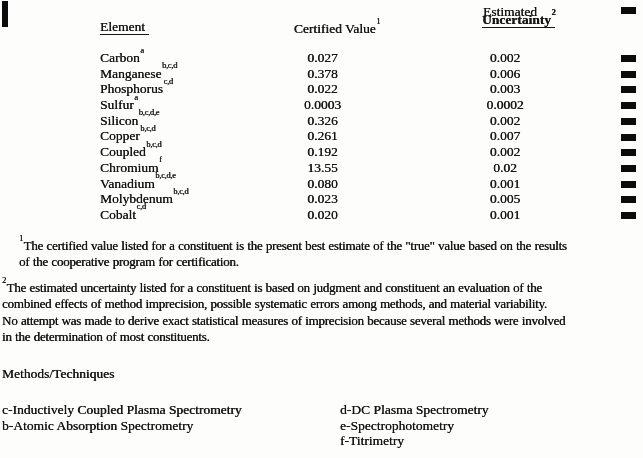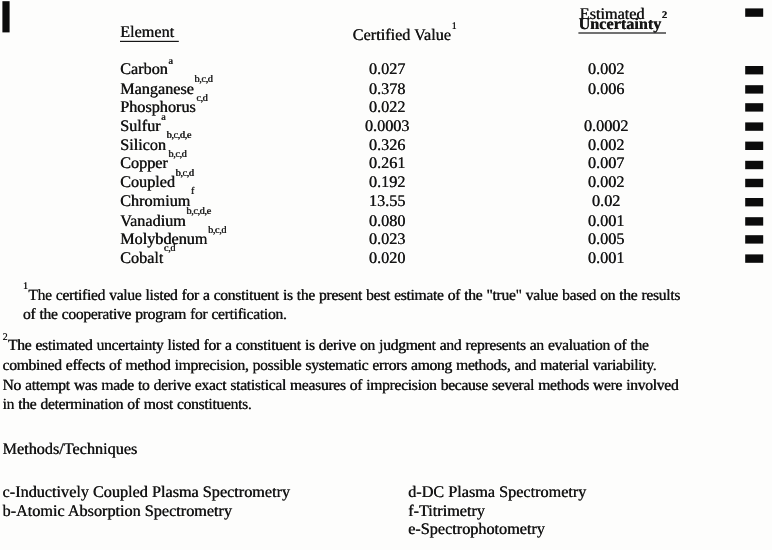--- a/index.html
+++ b/index.html
@@ -73,20 +73,21 @@
       <span class="cell c-unc">0.002</span>
     </div>
     <div class="trow">
       <span class="cell c-el"><span>Manganese</span><sup class="esup">b,c,d</sup></span>
       <span class="cell c-cert">0.378</span>
       <span class="cell c-unc">0.006</span>
     </div>
     <div class="trow">
       <span class="cell c-el"><span>Phosphorus</span><sup class="esup">c,d</sup></span>
       <span class="cell c-cert">0.022</span>
+      <span class="cell c-unc">0.003</span>
     </div>
     <div class="trow">
       <span class="cell c-el"><span>Sulfur</span><sup class="esup">a</sup></span>
       <span class="cell c-cert">0.0003</span>
       <span class="cell c-unc">0.0002</span>
     </div>
     <div class="trow">
       <span class="cell c-el"><span>Silicon</span><sup class="esup">b,c,d,e</sup></span>
       <span class="cell c-cert">0.326</span>
       <span class="cell c-unc">0.002</span>
@@ -122,35 +123,35 @@
       <span class="cell c-unc">0.001</span>
     </div>
   </div>
 
   <div class="fn fn1">
     <div class="fline"><sup class="fsup">1</sup><span>The certified value listed for a constituent is the present best estimate of the "true" value based on the results</span></div>
     <div class="fline">of the cooperative program for certification.</div>
   </div>
 
   <div class="fn fn2">
-    <div class="fline"><sup class="fsup">2</sup><span>The estimated uncertainty listed for a constituent is derive on judgment and represents an evaluation of the</span></div>
+    <div class="fline"><sup class="fsup">2</sup><span>The estimated uncertainty listed for a constituent is based on judgment and constituent an evaluation of the</span></div>
     <div class="fline">combined effects of method imprecision, possible systematic errors among methods, and material variability.</div>
     <div class="fline">No attempt was made to derive exact statistical measures of imprecision because several methods were involved</div>
     <div class="fline">in the determination of most constituents.</div>
   </div>
 
   <div class="mhead">Methods/Techniques</div>
   <div class="mcol mcol-left">
     <div>c-Inductively Coupled Plasma Spectrometry</div>
     <div>b-Atomic Absorption Spectrometry</div>
   </div>
   <div class="mcol mcol-right">
     <div>d-DC Plasma Spectrometry</div>
+    <div>e-Spectrophotometry</div>
     <div>f-Titrimetry</div>
-    <div>e-Spectrophotometry</div>
   </div>
 
   <div class="mark mark-corner"></div>
   <div class="mark rmark" style="top:7px"></div>
   <div class="mark rmark" style="top:55px"></div>
   <div class="mark rmark" style="top:70.7px"></div>
   <div class="mark rmark" style="top:86.4px"></div>
   <div class="mark rmark" style="top:102.1px"></div>
   <div class="mark rmark" style="top:117.8px"></div>
   <div class="mark rmark" style="top:133.5px"></div>

